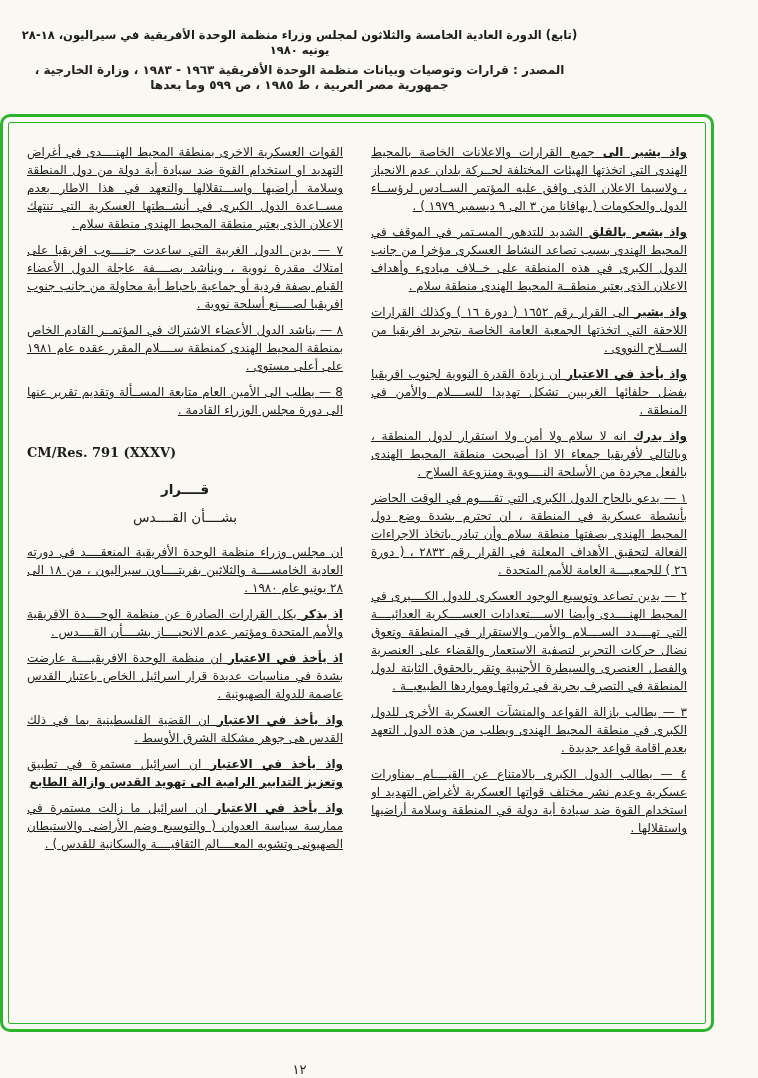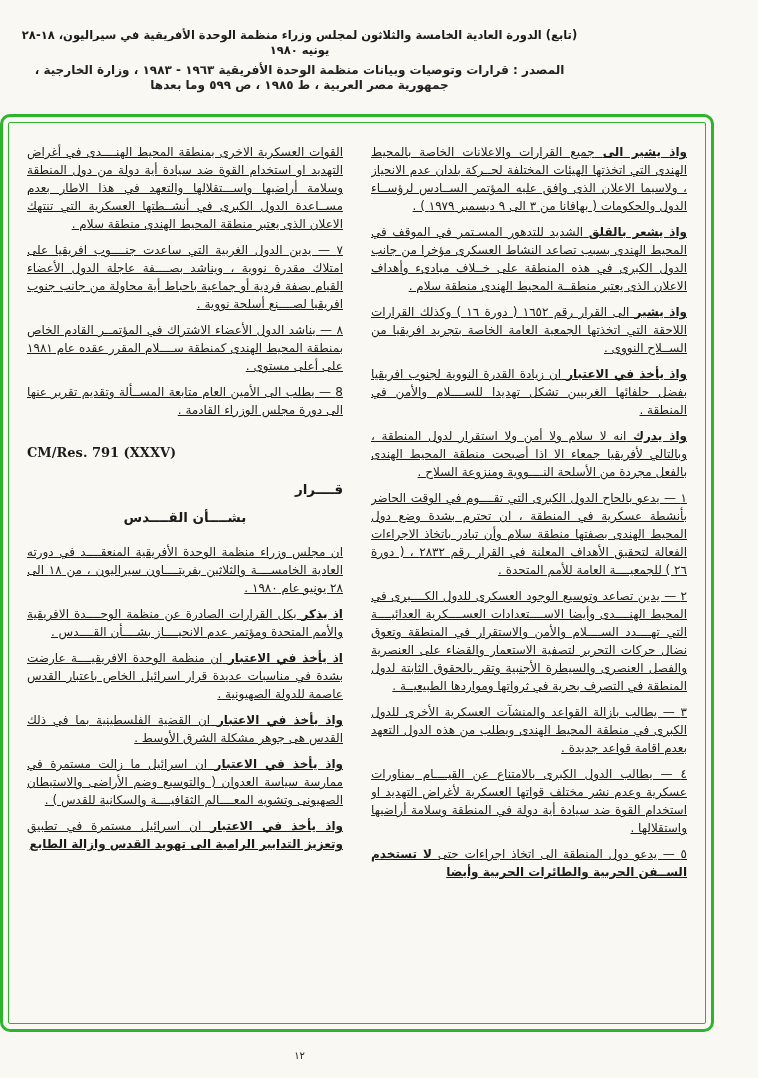--- a/index.html
+++ b/index.html
@@ -39,23 +39,23 @@
     line-height: 1.5;
   }
   .para { margin: 0 0 8px; text-decoration: underline; }
   .para strong { font-weight: bold; }
   .res-ref {
     direction: ltr; text-align: left;
     font-family: "DejaVu Serif", serif;
     font-weight: bold; font-size: 13px;
     margin: 24px 0 2px;
   }
-  .res-title { text-align: right; font-weight: bold; font-size: 13.5px; margin: 16px 0 8px; }
-  .res-subtitle { text-align: center; font-weight: bold; font-size: 13.5px; margin: 0 0 16px; }
-  .pageno { text-align: center; font-size: 10px; margin-top: 18px; direction: rtl; }
+  .res-title { text-align: center; font-weight: bold; font-size: 13.5px; margin: 16px 0 8px; }
+  .res-subtitle { text-align: center; font-weight: normal; font-size: 13.5px; margin: 0 0 16px; }
+  .pageno { text-align: center; font-size: 13px; margin-top: 30px; direction: rtl; }
 </style>
 </head>
 <body>
 
 <div class="page">
 
   <div class="header">
     <div class="header-line1">(تابع) الدورة العادية الخامسة والثلاثون لمجلس وزراء منظمة الوحدة الأفريقية في سيراليون، ١٨-٢٨ يونيه ١٩٨٠</div>
     <div class="header-line2">المصدر : قرارات وتوصيات وبيانات منظمة الوحدة الأفريقية ١٩٦٣ - ١٩٨٣ ، وزارة الخارجية ، جمهورية مصر العربية ، ط ١٩٨٥ ، ص ٥٩٩ وما بعدها</div>
   </div>
@@ -66,39 +66,38 @@
       <div class="col">
         <p class="para"><strong>واذ يشير الى</strong> <span>جميع القرارات والاعلانات الخاصة بالمحيط الهندى التي اتخذتها الهيئات المختلفة لحــركة بلدان عدم الانحياز ، ولاسيما الاعلان الذى وافق عليه المؤتمر الســادس لرؤســاء الدول والحكومات ( بهافانا من ٣ الى ٩ ديسمبر ١٩٧٩ ) .</span> <strong></strong></p>
         <p class="para"><strong>واذ يشعر بالقلق</strong> <span>الشديد للتدهور المسـتمر في الموقف في المحيط الهندى بسبب تصاعد النشاط العسكرى مؤخرا من جانب الدول الكبرى في هذه المنطقة على خــلاف مبادىء وأهداف الاعلان الذى يعتبر منطقــة المحيط الهندى منطقة سلام .</span> <strong></strong></p>
         <p class="para"><strong>واذ يشير</strong> <span>الى القرار رقم ١٦٥٢ ( دورة ١٦ ) وكذلك القرارات اللاحقة التي اتخذتها الجمعية العامة الخاصة بتجريد افريقيا من الســلاح النووى .</span> <strong></strong></p>
         <p class="para"><strong>واذ يأخذ في الاعتبار</strong> <span>ان زيادة القدرة النووية لجنوب افريقيا بفضل حلفائها الغربيين تشكل تهديدا للســــلام والأمن في المنطقة .</span> <strong></strong></p>
         <p class="para"><strong>واذ يدرك</strong> <span>انه لا سلام ولا أمن ولا استقرار لدول المنطقة ، وبالتالي لأفريقيا جمعاء الا اذا أصبحت منطقة المحيط الهندى بالفعل مجردة من الأسلحة النــــووية ومنزوعة السلاح .</span> <strong></strong></p>
         <p class="para"><strong></strong> <span>١ — يدعو بالحاح الدول الكبرى التي تقــــوم في الوقت الحاضر بأنشطة عسكرية في المنطقة ، ان تحترم بشدة وضع دول المحيط الهندى بصفتها منطقة سلام وأن تبادر باتخاذ الاجراءات الفعالة لتحقيق الأهداف المعلنة في القرار رقم ٢٨٣٢ ، ( دورة ٢٦ ) للجمعيــــة العامة للأمم المتحدة .</span> <strong></strong></p>
         <p class="para"><strong></strong> <span>٢ — يدين تصاعد وتوسيع الوجود العسكرى للدول الكــــبرى في المحيط الهنــــدى وأيضا الاســــتعدادات العســــكرية العدائيــــة التي تهــــدد الســــلام والأمن والاستقرار في المنطقة وتعوق نضال حركات التحرير لتصفية الاستعمار والقضاء على العنصرية والفصل العنصرى والسيطرة الأجنبية وتقر بالحقوق الثابتة لدول المنطقة في التصرف بحرية في ثرواتها ومواردها الطبيعيــة .</span> <strong></strong></p>
         <p class="para"><strong></strong> <span>٣ — يطالب بازالة القواعد والمنشآت العسكرية الأخرى للدول الكبرى في منطقة المحيط الهندى ويطلب من هذه الدول التعهد بعدم اقامة قواعد جديدة .</span> <strong></strong></p>
         <p class="para"><strong></strong> <span>٤ — يطالب الدول الكبرى بالامتناع عن القيــــام بمناورات عسكرية وعدم نشر مختلف قواتها العسكرية لأغراض التهديد او استخدام القوة ضد سيادة أية دولة في المنطقة وسلامة أراضيها واستقلالها .</span> <strong></strong></p>
-        <p class="para"><strong></strong> <span>٥ — يدعو دول المنطقة الى اتخاذ اجراءات حتى</span> <strong>لا تستخدم الســفن الحربية والطائرات الحربية وأيضا</strong></p>
       </div>
 
       <div class="col">
         <p class="para"><strong></strong> <span>القوات العسكرية الاخرى بمنطقة المحيط الهنــــدى في أغراض التهديد او استخدام القوة ضد سيادة أية دولة من دول المنطقة وسلامة أراضيها واســـتقلالها والتعهد في هذا الاطار بعدم مســاعدة الدول الكبرى في أنشــطتها العسكرية التي تنتهك الاعلان الذى يعتبر منطقة المحيط الهندى منطقة سلام .</span> <strong></strong></p>
         <p class="para"><strong></strong> <span>٧ — يدين الدول الغربية التي ساعدت جنــــوب افريقيا على امتلاك مقدرة نووية ، ويناشد بصــــفة عاجلة الدول الأعضاء القيام بصفة فردية أو جماعية باحباط أية محاولة من جانب جنوب افريقيا لصــــنع أسلحة نووية .</span> <strong></strong></p>
         <p class="para"><strong></strong> <span>٨ — يناشد الدول الأعضاء الاشتراك في المؤتمــر القادم الخاص بمنطقة المحيط الهندى كمنطقة ســــلام المقرر عقده عام ١٩٨١ على أعلى مستوى .</span> <strong></strong></p>
         <p class="para"><strong></strong> <span>8 — يطلب الى الأمين العام متابعة المســألة وتقديم تقرير عنها الى دورة مجلس الوزراء القادمة .</span> <strong></strong></p>
 
         <div class="res-ref">CM/Res. 791 (XXXV)</div>
         <div class="res-title">قــــرار</div>
         <div class="res-subtitle">بشــــأن القــــدس</div>
 
         <p class="para"><strong></strong> <span>ان مجلس وزراء منظمة الوحدة الأفريقية المنعقــــد في دورته العادية الخامســــة والثلاثين بفريتــــاون سيراليون ، من ١٨ الى ٢٨ يونيو عام ١٩٨٠ .</span> <strong></strong></p>
         <p class="para"><strong>اذ يذكر</strong> <span>بكل القرارات الصادرة عن منظمة الوحــــدة الافريقية والأمم المتحدة ومؤتمر عدم الانحيــــاز بشــــأن القــــدس .</span> <strong></strong></p>
         <p class="para"><strong>اذ يأخذ في الاعتبار</strong> <span>ان منظمة الوحدة الافريقيــــة عارضت بشدة في مناسبات عديدة قرار اسرائيل الخاص باعتبار القدس عاصمة للدولة الصهيونية .</span> <strong></strong></p>
         <p class="para"><strong>واذ يأخذ في الاعتبار</strong> <span>ان القضية الفلسطينية بما في ذلك القدس هى جوهر مشكلة الشرق الأوسط .</span> <strong></strong></p>
+        <p class="para"><strong>واذ يأخذ في الاعتبار</strong> <span>ان اسرائيل مستمرة في تطبيق</span> <strong>وتعزيز التدابير الرامية الى تهويد القدس وازالة الطابع</strong></p>
         <p class="para"><strong>واذ يأخذ في الاعتبار</strong> <span>ان اسرائيل ما زالت مستمرة في ممارسة سياسة العدوان ( والتوسيع وضم الأراضى والاستيطان الصهيونى وتشويه المعــــالم الثقافيــــة والسكانية للقدس ) .</span> <strong></strong></p>
-        <p class="para"><strong>واذ يأخذ في الاعتبار</strong> <span>ان اسرائيل مستمرة في تطبيق</span> <strong>وتعزيز التدابير الرامية الى تهويد القدس وازالة الطابع</strong></p>
       </div>
 
     </div>
   </div>
 
   <div class="pageno">١٢</div>
 
 </div>
 
 </body></html>

